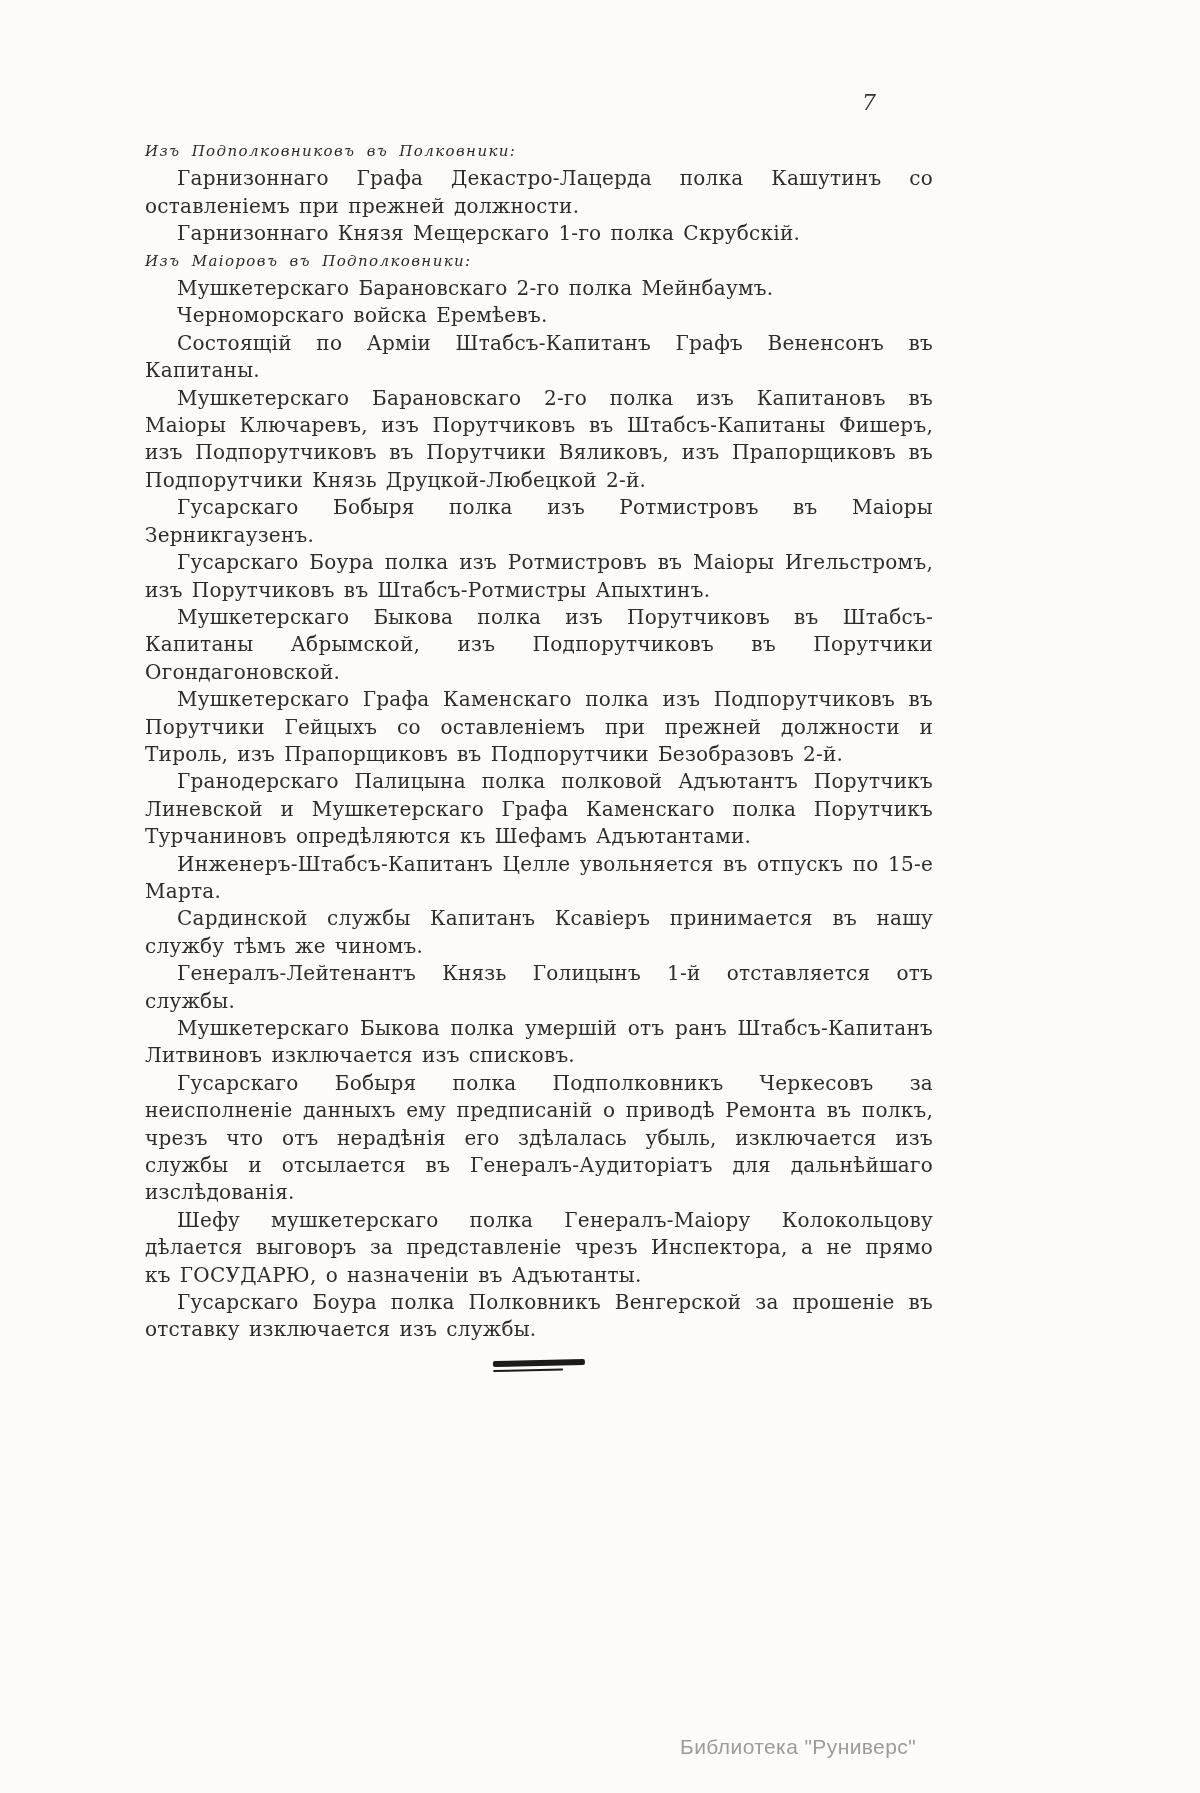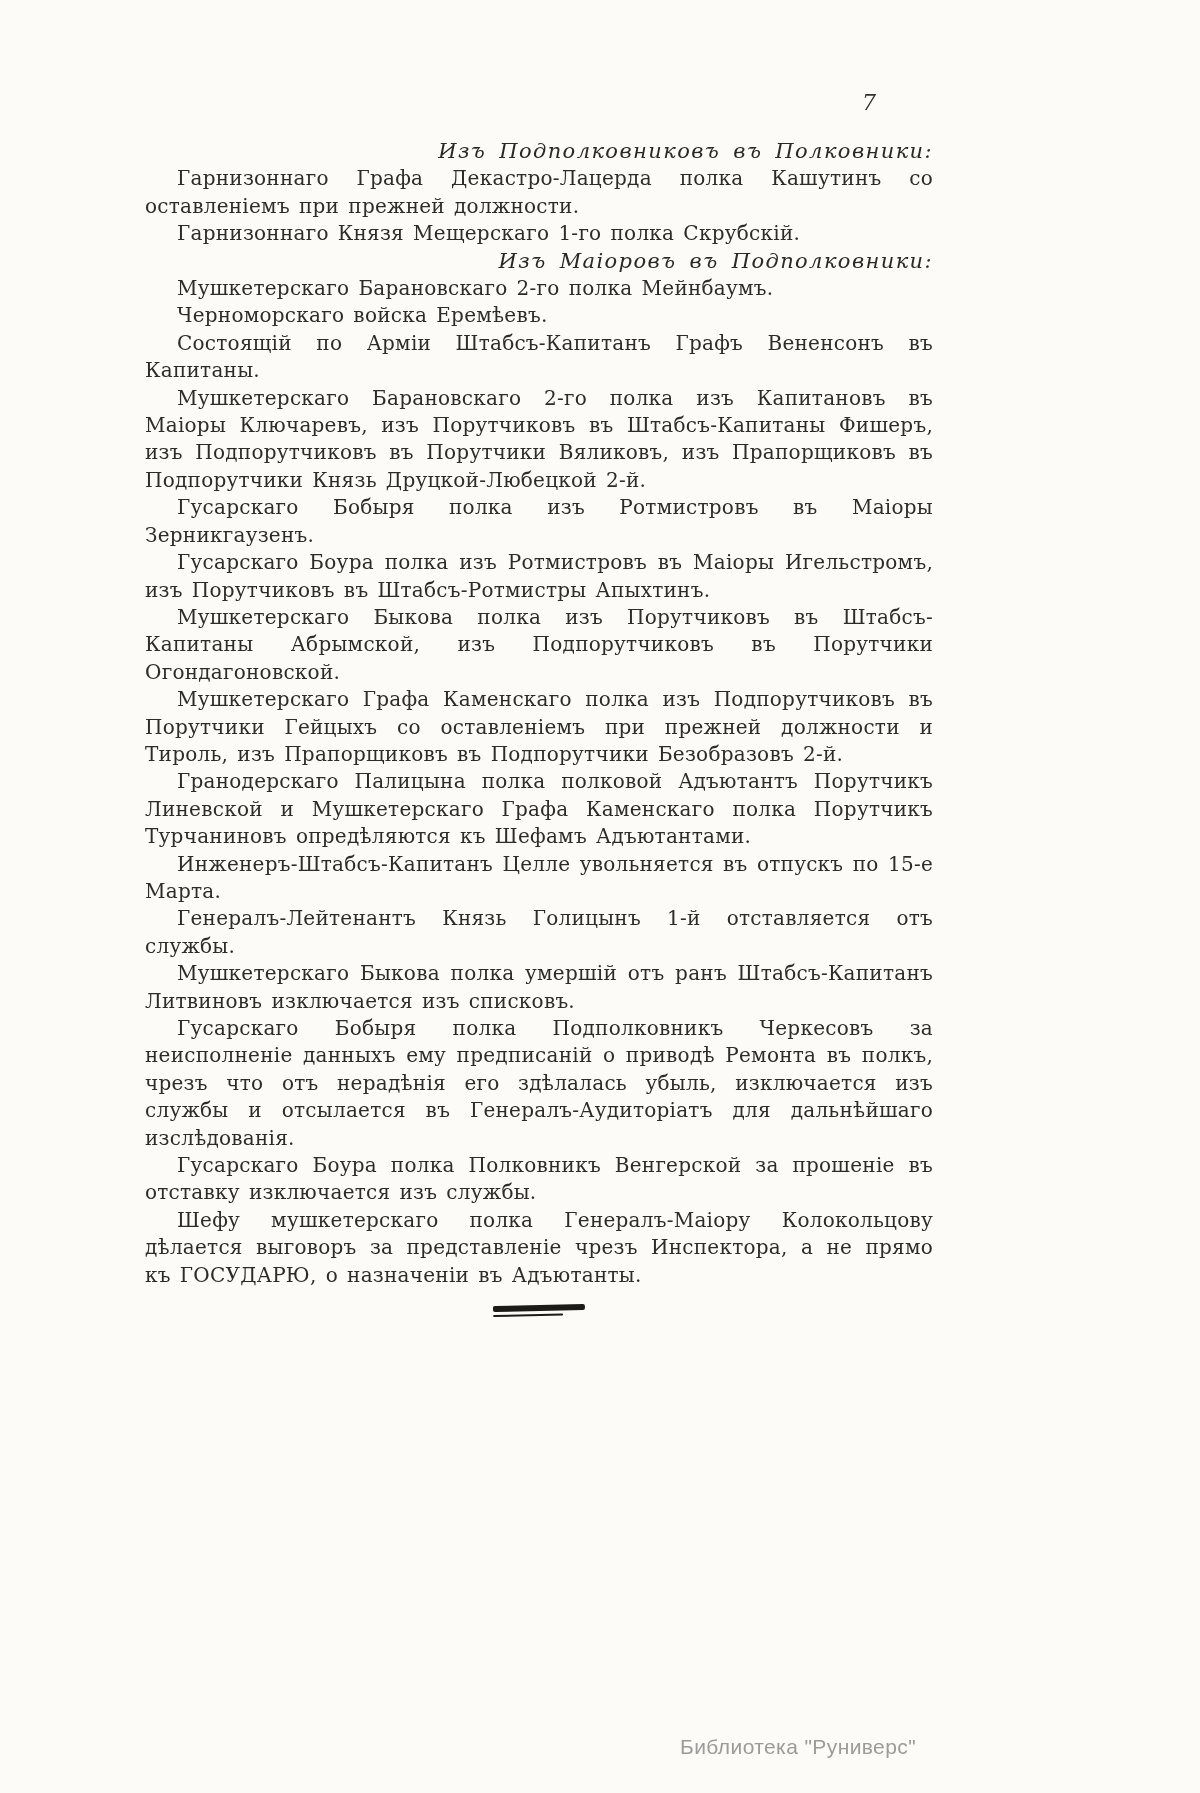--- a/index.html
+++ b/index.html
@@ -34,24 +34,24 @@
     left: 145px;
     width: 788px;
     font-size: 20px;
     line-height: 27.4px;
     text-align: justify;
     letter-spacing: 0.25px;
     word-spacing: 2.5px;
   }
 
   .heading {
-    text-align: right;
+    text-align: left;
     font-style: italic;
     font-weight: normal;
-    font-size: 21px;
+    font-size: 15px;
     letter-spacing: 1.4px;
     word-spacing: 5px;
     color: #2b2925;
   }
 
   .para {
     text-indent: 32px;
   }
 
   .end-rule {
@@ -101,25 +101,26 @@
     <p class="para">Мушкетерскаго Барановскаго 2-го полка Мейнбаумъ.</p>
     <p class="para">Черноморскаго войска Еремѣевъ.</p>
     <p class="para">Состоящій по Арміи Штабсъ-Капитанъ Графъ Вененсонъ въ Капитаны.</p>
     <p class="para">Мушкетерскаго Барановскаго 2-го полка изъ Капитановъ въ Маіоры Ключаревъ, изъ Порутчиковъ въ Штабсъ-Капитаны Фишеръ, изъ Подпорутчиковъ въ Порутчики Вяликовъ, изъ Прапорщиковъ въ Подпорутчики Князь Друцкой-Любецкой 2-й.</p>
     <p class="para">Гусарскаго Бобыря полка изъ Ротмистровъ въ Маіоры Зерникгаузенъ.</p>
     <p class="para">Гусарскаго Боура полка изъ Ротмистровъ въ Маіоры Игельстромъ, изъ Порутчиковъ въ Штабсъ-Ротмистры Апыхтинъ.</p>
     <p class="para">Мушкетерскаго Быкова полка изъ Порутчиковъ въ Штабсъ-Капитаны Абрымской, изъ Подпорутчиковъ въ Порутчики Огондагоновской.</p>
     <p class="para">Мушкетерскаго Графа Каменскаго полка изъ Подпорутчиковъ въ Порутчики Гейцыхъ со оставленіемъ при прежней должности и Тироль, изъ Прапорщиковъ въ Подпорутчики Безобразовъ 2-й.</p>
     <p class="para">Гранодерскаго Палицына полка полковой Адъютантъ Порутчикъ Линевской и Мушкетерскаго Графа Каменскаго полка Порутчикъ Турчаниновъ опредѣляются къ Шефамъ Адъютантами.</p>
     <p class="para">Инженеръ-Штабсъ-Капитанъ Целле увольняется въ отпускъ по 15-е Марта.</p>
+    <p class="para">Сардинской службы Капитанъ Ксавіеръ принимается въ нашу службу тѣмъ же чиномъ.</p>
     <p class="para">Генералъ-Лейтенантъ Князь Голицынъ 1-й отставляется отъ службы.</p>
     <p class="para">Мушкетерскаго Быкова полка умершій отъ ранъ Штабсъ-Капитанъ Литвиновъ изключается изъ списковъ.</p>
     <p class="para">Гусарскаго Бобыря полка Подполковникъ Черкесовъ за неисполненіе данныхъ ему предписаній о приводѣ Ремонта въ полкъ, чрезъ что отъ нерадѣнія его здѣлалась убыль, изключается изъ службы и отсылается въ Генералъ-Аудиторіатъ для дальнѣйшаго изслѣдованія.</p>
+    <p class="para">Шефу мушкетерскаго полка Генералъ-Маіору Колокольцову дѣлается выговоръ за представленіе чрезъ Инспектора, а не прямо къ ГОСУДАРЮ, о назначеніи въ Адъютанты.</p>
     <p class="para">Гусарскаго Боура полка Полковникъ Венгерской за прошеніе въ отставку изключается изъ службы.</p>
-    <p class="para">Шефу мушкетерскаго полка Генералъ-Маіору Колокольцову дѣлается выговоръ за представленіе чрезъ Инспектора, а не прямо къ ГОСУДАРЮ, о назначеніи въ Адъютанты.</p>
 
     <div class="end-rule">
       <div class="rule-bar"></div>
       <div class="rule-underline"></div>
     </div>
   </div>
 
   <div class="watermark">Библиотека "Руниверс"</div>
 
 </div>

